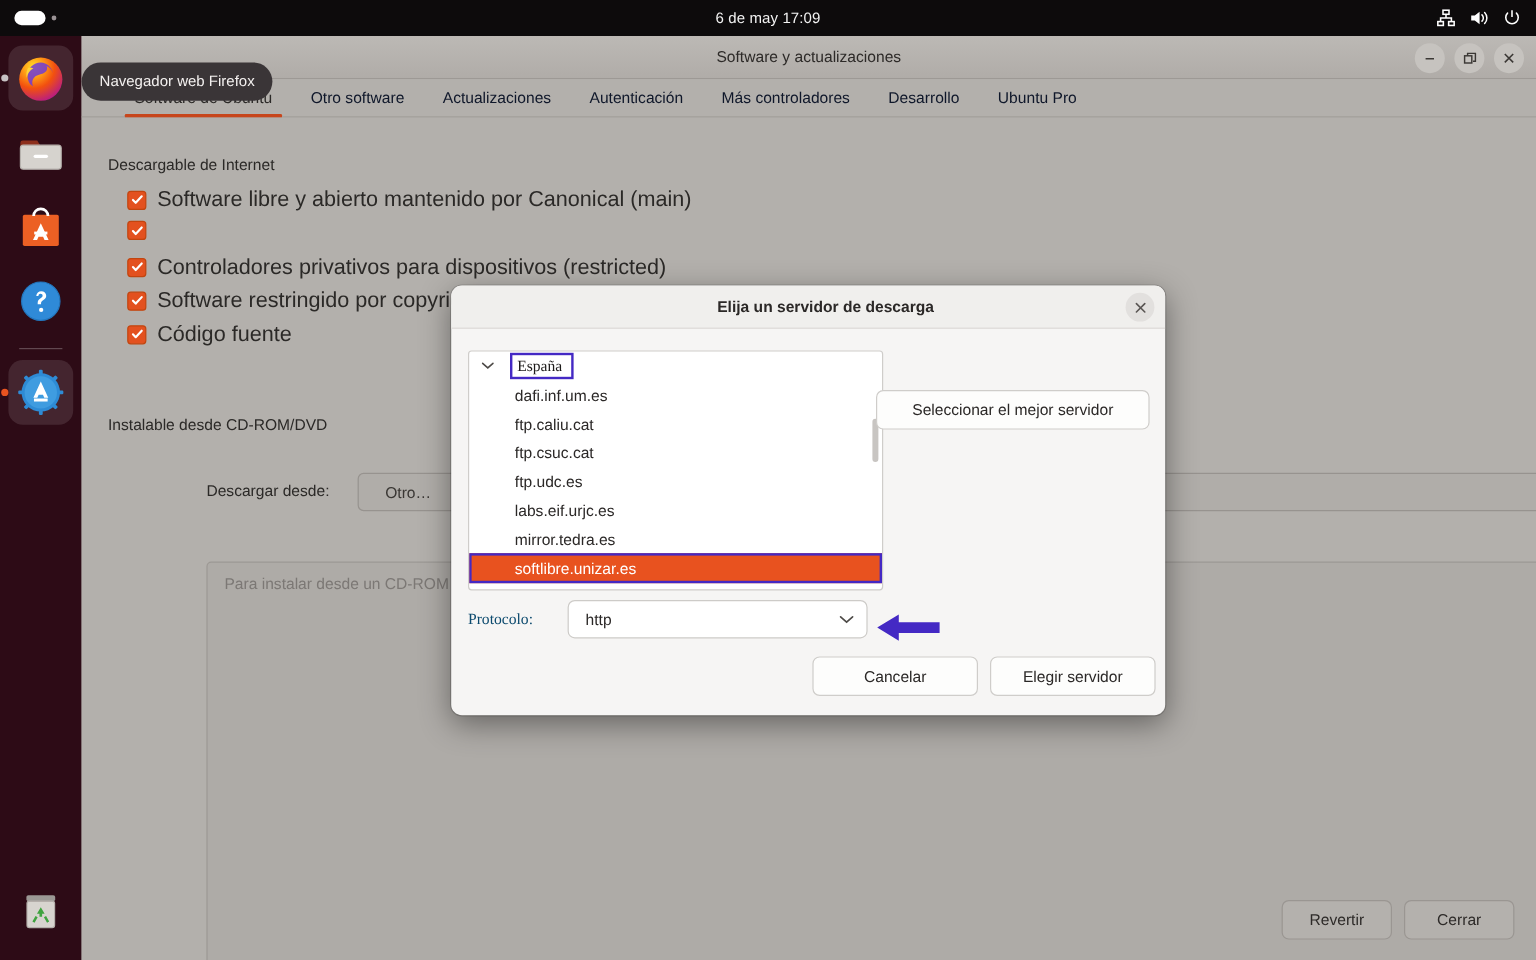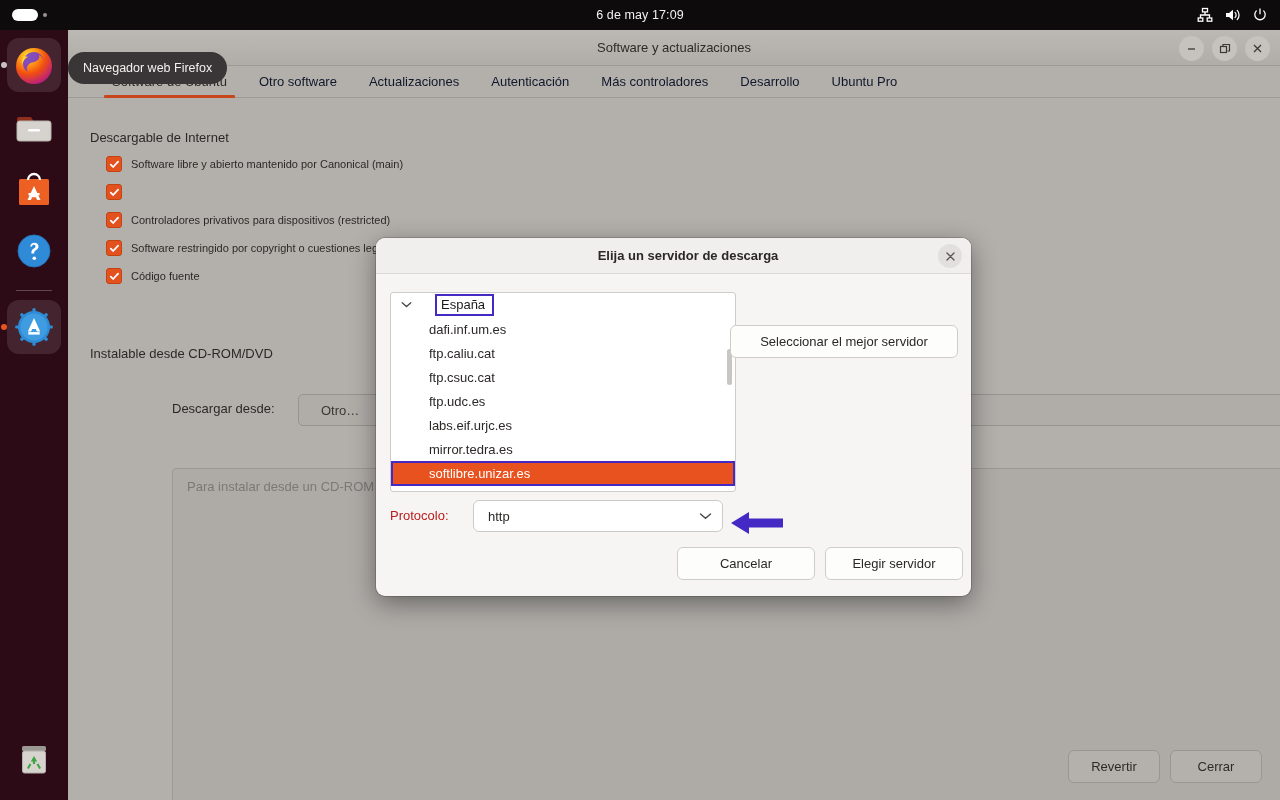--- a/index.html
+++ b/index.html
@@ -107,21 +107,21 @@
     height: 3px; background: #c7461c; border-radius: 1px;
   }
 
   
   #content { position: relative; height: 702px; background: #b3b0ac; }
   .section-head {
     position: absolute; font-size: 13px; font-weight: normal; color: #2b2927;
   }
   .checkrow {
     position: absolute; display: flex; align-items: center; gap: 9px;
-    font-size: 11px; color: #2b2927;
+    font-size: 18px; color: #2b2927;
   }
   .cbox {
     width: 16px; height: 16px; border-radius: 3px;
     background: #e3511f; border: 1px solid #c2450f;
     display: flex; align-items: center; justify-content: center;
   }
   .cbox svg { display:block; }
 
   #dl-from-label {
     position: absolute; left: 104px; top: 303px;
@@ -192,41 +192,41 @@
   #server-list {
     position: absolute; left: 14px; top: 18px; width: 346px; height: 200px;
     background: #ffffff; border: 1px solid #cfcdca; border-radius: 3px;
     overflow: hidden;
   }
   .srv-row {
     position: relative; height: 24px;
     display: flex; align-items: center;
     font-size: 13px; color: #2b2827;
   }
-  .srv-row.group { padding-left: 6px; gap: 20px; }
+  .srv-row.group { padding-left: 6px; gap: 10px; font-family: Liberation Serif, serif; }
   .srv-row.child { padding-left: 38px; }
   .group-box {
     border: 2px solid #4429c4; padding: 0 7px 1px 4px;
     line-height: 17px; font-size: 13px; color: #1d1b1a;
   }
   .srv-row.selected {
     background: #e8521f;
     border: 2px solid #4429c4;
     color: #ffffff;
     height: 25px;
     padding-left: 36px;
   }
   #list-scrollbar {
     position: absolute; right: 3px; top: 56px;
     width: 5px; height: 36px; border-radius: 3px; background: #c8c5c2;
   }
 
   #proto-label {
     position: absolute; left: 14px; top: 234px;
-    font-size: 13px; color: #b91c1c;
+    font-size: 13px; color: #0c4a6e; font-family: Liberation Serif, serif;
   }
   #proto-combo {
     position: absolute; left: 97px; top: 226px; width: 250px; height: 32px;
     background: #ffffff; border: 1px solid #cdcbc8; border-radius: 6px;
     display: flex; align-items: center; padding: 0 10px;
     font-size: 13px; color: #2b2827;
   }
   #proto-combo .pval { flex: 1; padding-left: 4px; }
 
   #best-server-btn {

